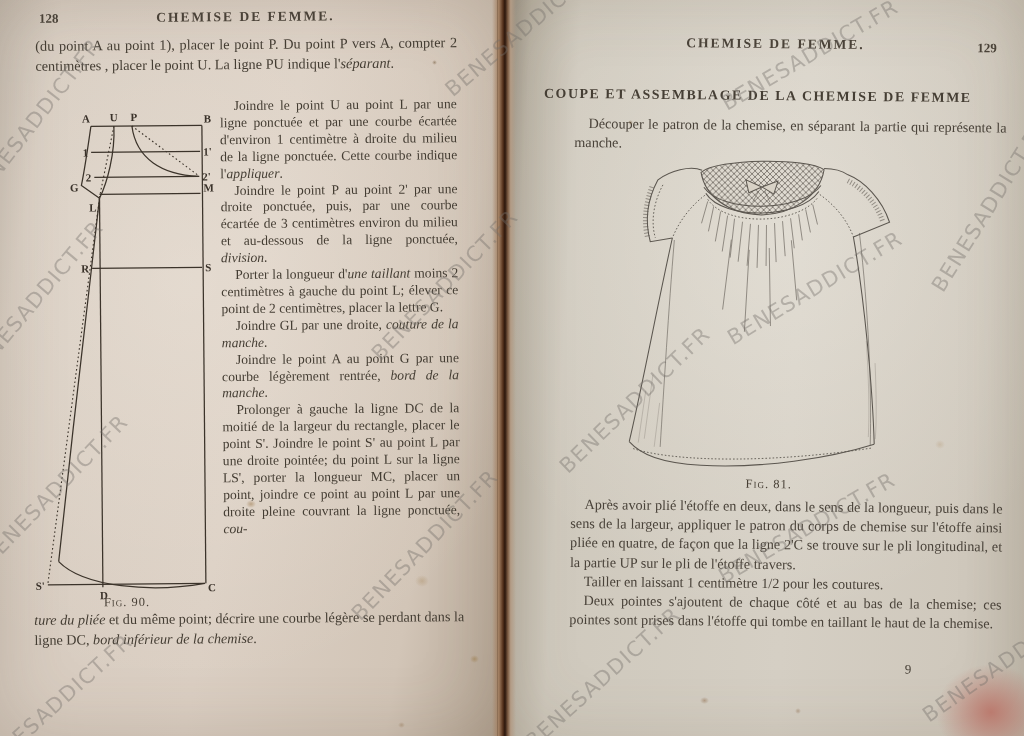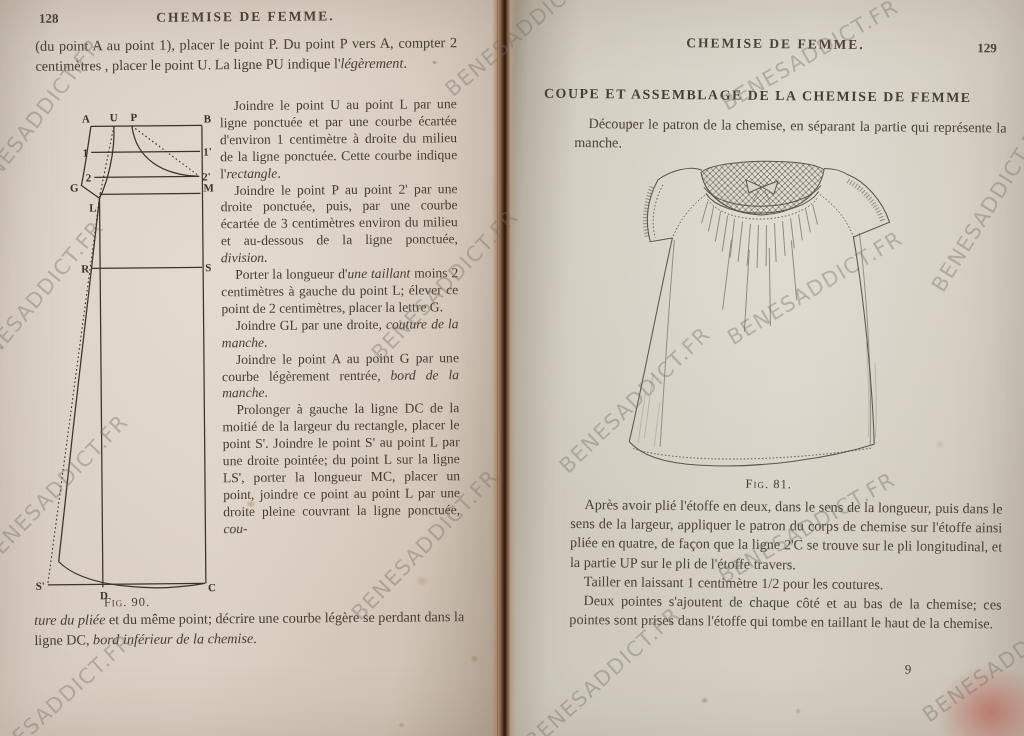--- a/index.html
+++ b/index.html
@@ -61,21 +61,21 @@
 <body>
 
 <div class="photo">
 
   <div class="page page-left">
     <div class="page-inner tilt-left">
 
       <div class="pagenum" style="left:42px;top:9px;">128</div>
       <div class="runhead" style="left:0;top:9px;width:497px;text-align:center;">CHEMISE DE FEMME.</div>
 
-      <div class="body-text" style="left:38px;top:34px;width:422px;"><span>(du point A au point 1), placer le point P. Du point P vers A, compter 2 centimètres , placer le point U. La ligne PU indique l'</span><span class="it">légèrement</span><span>.</span></div>
+      <div class="body-text" style="left:38px;top:34px;width:422px;"><span>(du point A au point 1), placer le point P. Du point P vers A, compter 2 centimètres , placer le point U. La ligne PU indique l'</span><span class="it">séparant</span><span>.</span></div>
 
       <svg style="left:30px;top:106px;" width="190" height="492" viewBox="30 106 190 492">
 
         <path class="figline" d="M93,125 H204"></path>
         <path class="figline" d="M204,125 V583"></path>
         <path class="figline" d="M93,151 H202"></path>
         <path class="figline" d="M96,176 H201"></path>
         <path class="figline" d="M101,193 H202"></path>
         <path class="figline" d="M93,267 H203"></path>
         <path class="figline" d="M101,197 V586"></path>
@@ -103,21 +103,21 @@
         <text class="figlabel" x="98" y="210" text-anchor="end">L</text>
         <text class="figlabel" x="90" y="271" text-anchor="end">R</text>
         <text class="figlabel" x="206" y="271" text-anchor="start">S</text>
         <text class="figlabel" x="43" y="588" text-anchor="end">S'</text>
         <text class="figlabel" x="102" y="598" text-anchor="middle">D</text>
         <text class="figlabel" x="206" y="591" text-anchor="start">C</text>
       </svg>
       <div class="figcap" style="left:70px;top:594px;width:110px;">Fig. 90.</div>
 
       <div class="lcol" style="left:222px;top:98px;width:237px;">
-        <div class="para"><span>Joindre le point U au point L par une ligne ponctuée et par une courbe écartée d'environ 1 centimètre à droite du milieu de la ligne ponctuée. Cette courbe indique l'</span><span class="it">rectangle</span><span>.</span></div>
+        <div class="para"><span>Joindre le point U au point L par une ligne ponctuée et par une courbe écartée d'environ 1 centimètre à droite du milieu de la ligne ponctuée. Cette courbe indique l'</span><span class="it">appliquer</span><span>.</span></div>
         <div class="para"><span>Joindre le point P au point 2' par une droite ponctuée, puis, par une courbe écartée de 3 centimètres environ du milieu et au-dessous de la ligne ponctuée, </span><span class="it">division</span><span>.</span></div>
         <div class="para"><span>Porter la longueur d'</span><span class="it">une taillant</span><span> moins 2 centimètres à gauche du point L; élever ce point de 2 centimètres, placer la lettre G.</span></div>
         <div class="para"><span>Joindre GL par une droite, </span><span class="it">couture de la manche</span><span>.</span></div>
         <div class="para"><span>Joindre le point A au point G par une courbe légèrement rentrée, </span><span class="it">bord de la manche</span><span>.</span></div>
         <div class="para"><span>Prolonger à gauche la ligne DC de la moitié de la largeur du rectangle, placer le point S'. Joindre le point S' au point L par une droite pointée; du point L sur la ligne LS', porter la longueur MC, placer un point, joindre ce point au point L par une droite pleine couvrant la ligne ponctuée, </span><span class="it">cou-</span></div>
       </div>
 
       <div class="body-text" style="left:32px;top:608px;width:430px;font-size:14.2px;"><span class="it">ture du pliée</span><span> et du même point; décrire une courbe légère se perdant dans la ligne DC, </span><span class="it">bord inférieur de la chemise</span><span>.</span></div>
     </div>
   </div>

